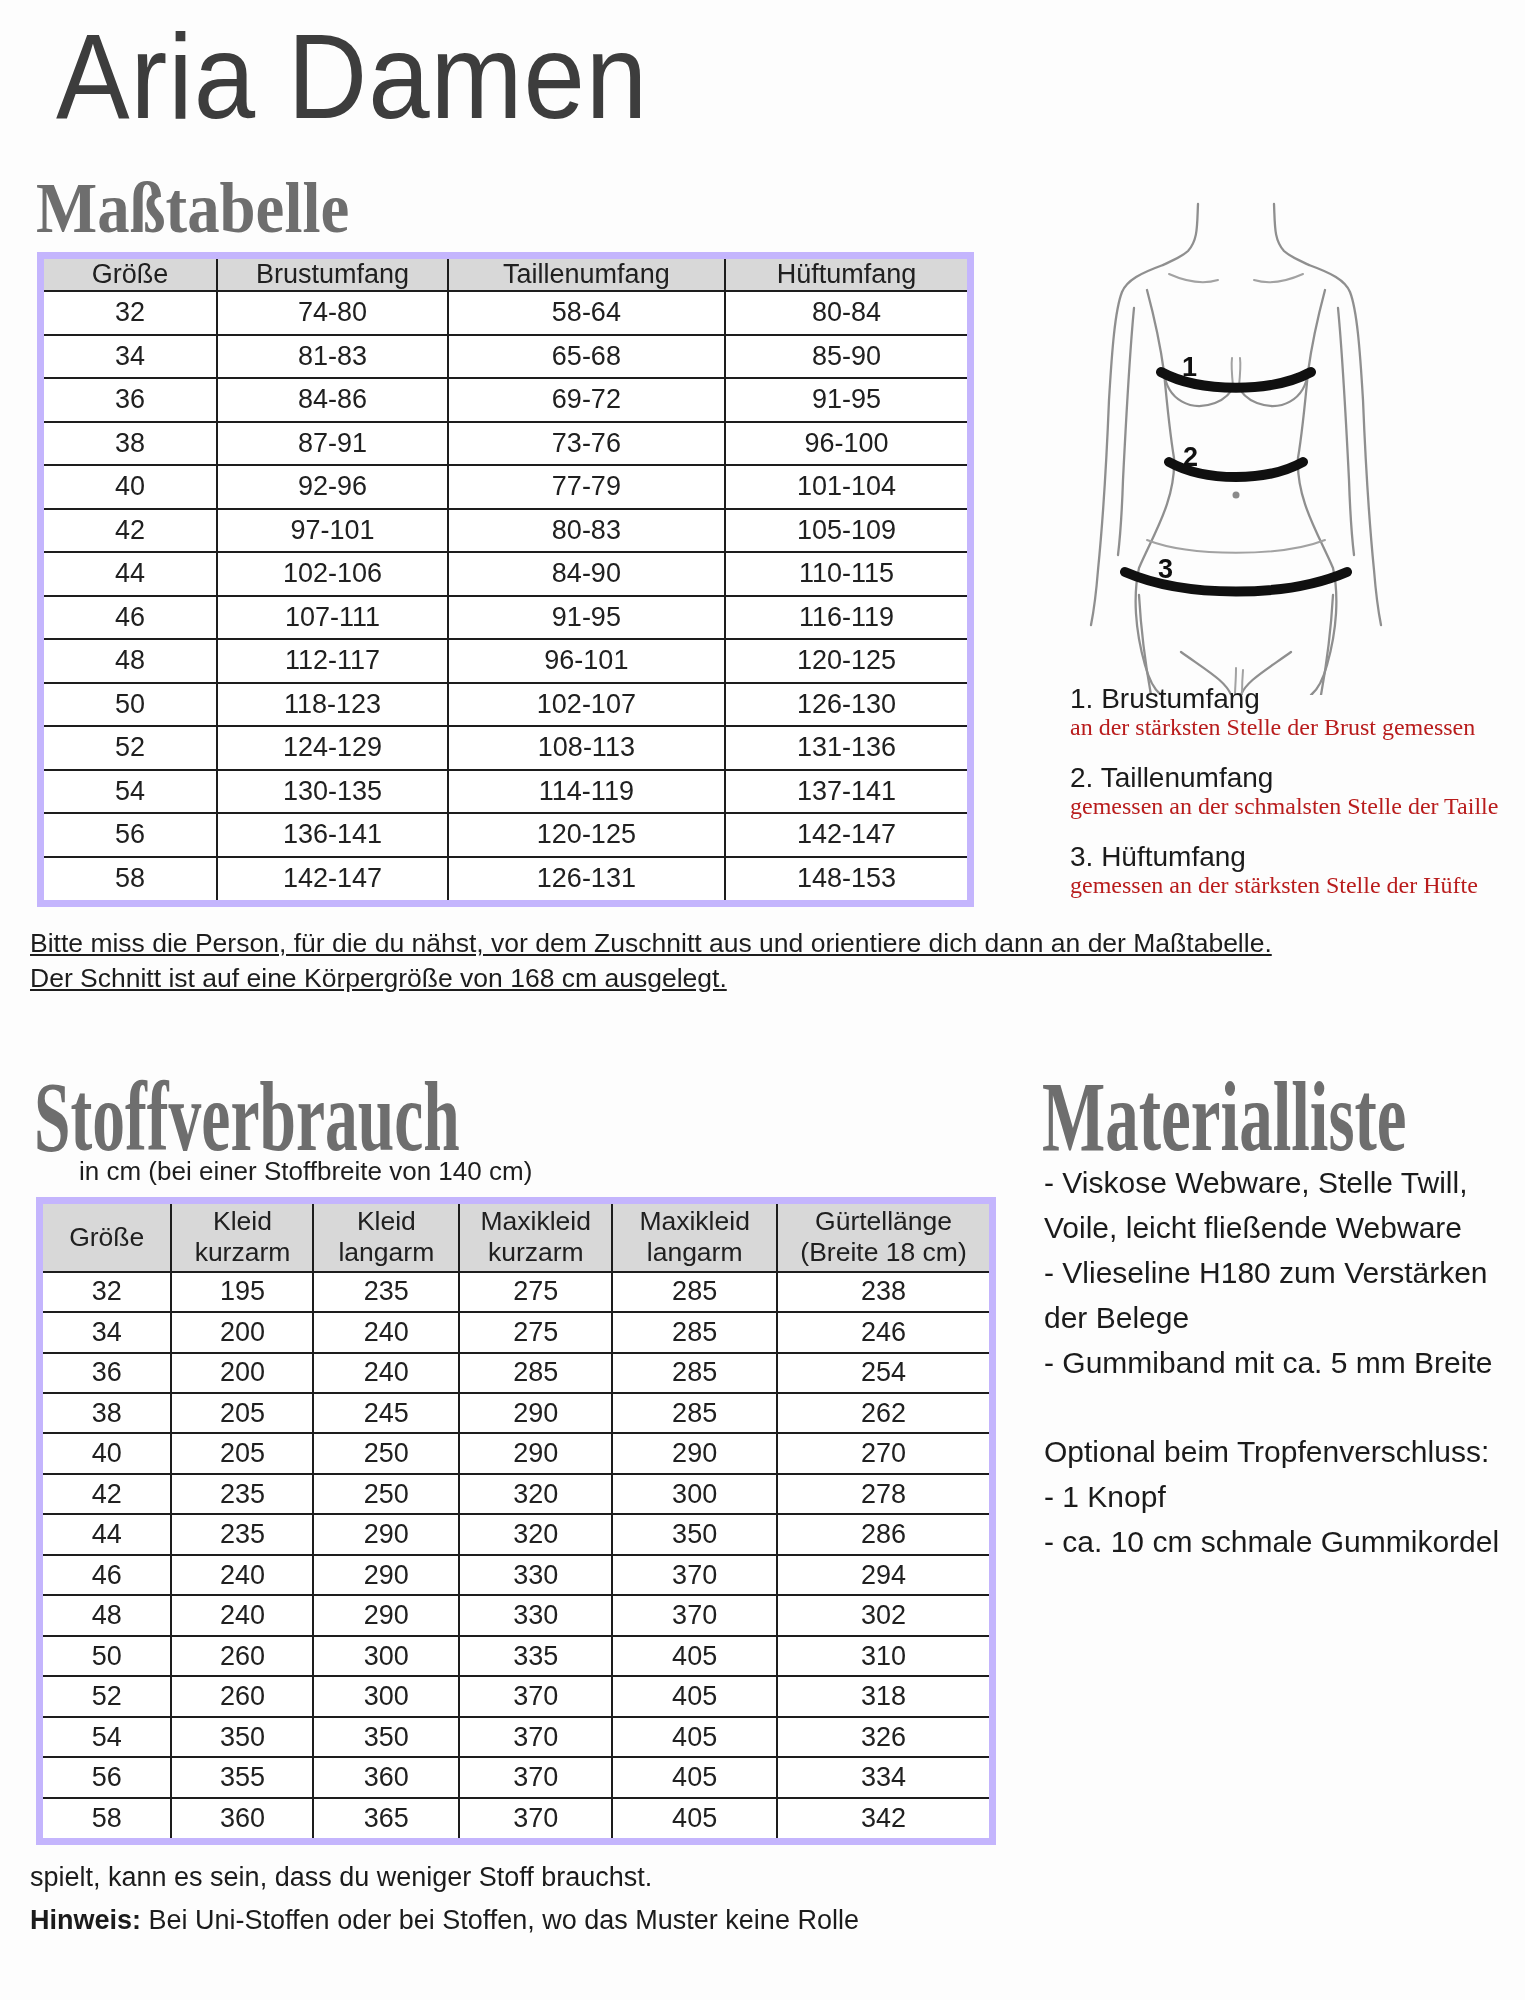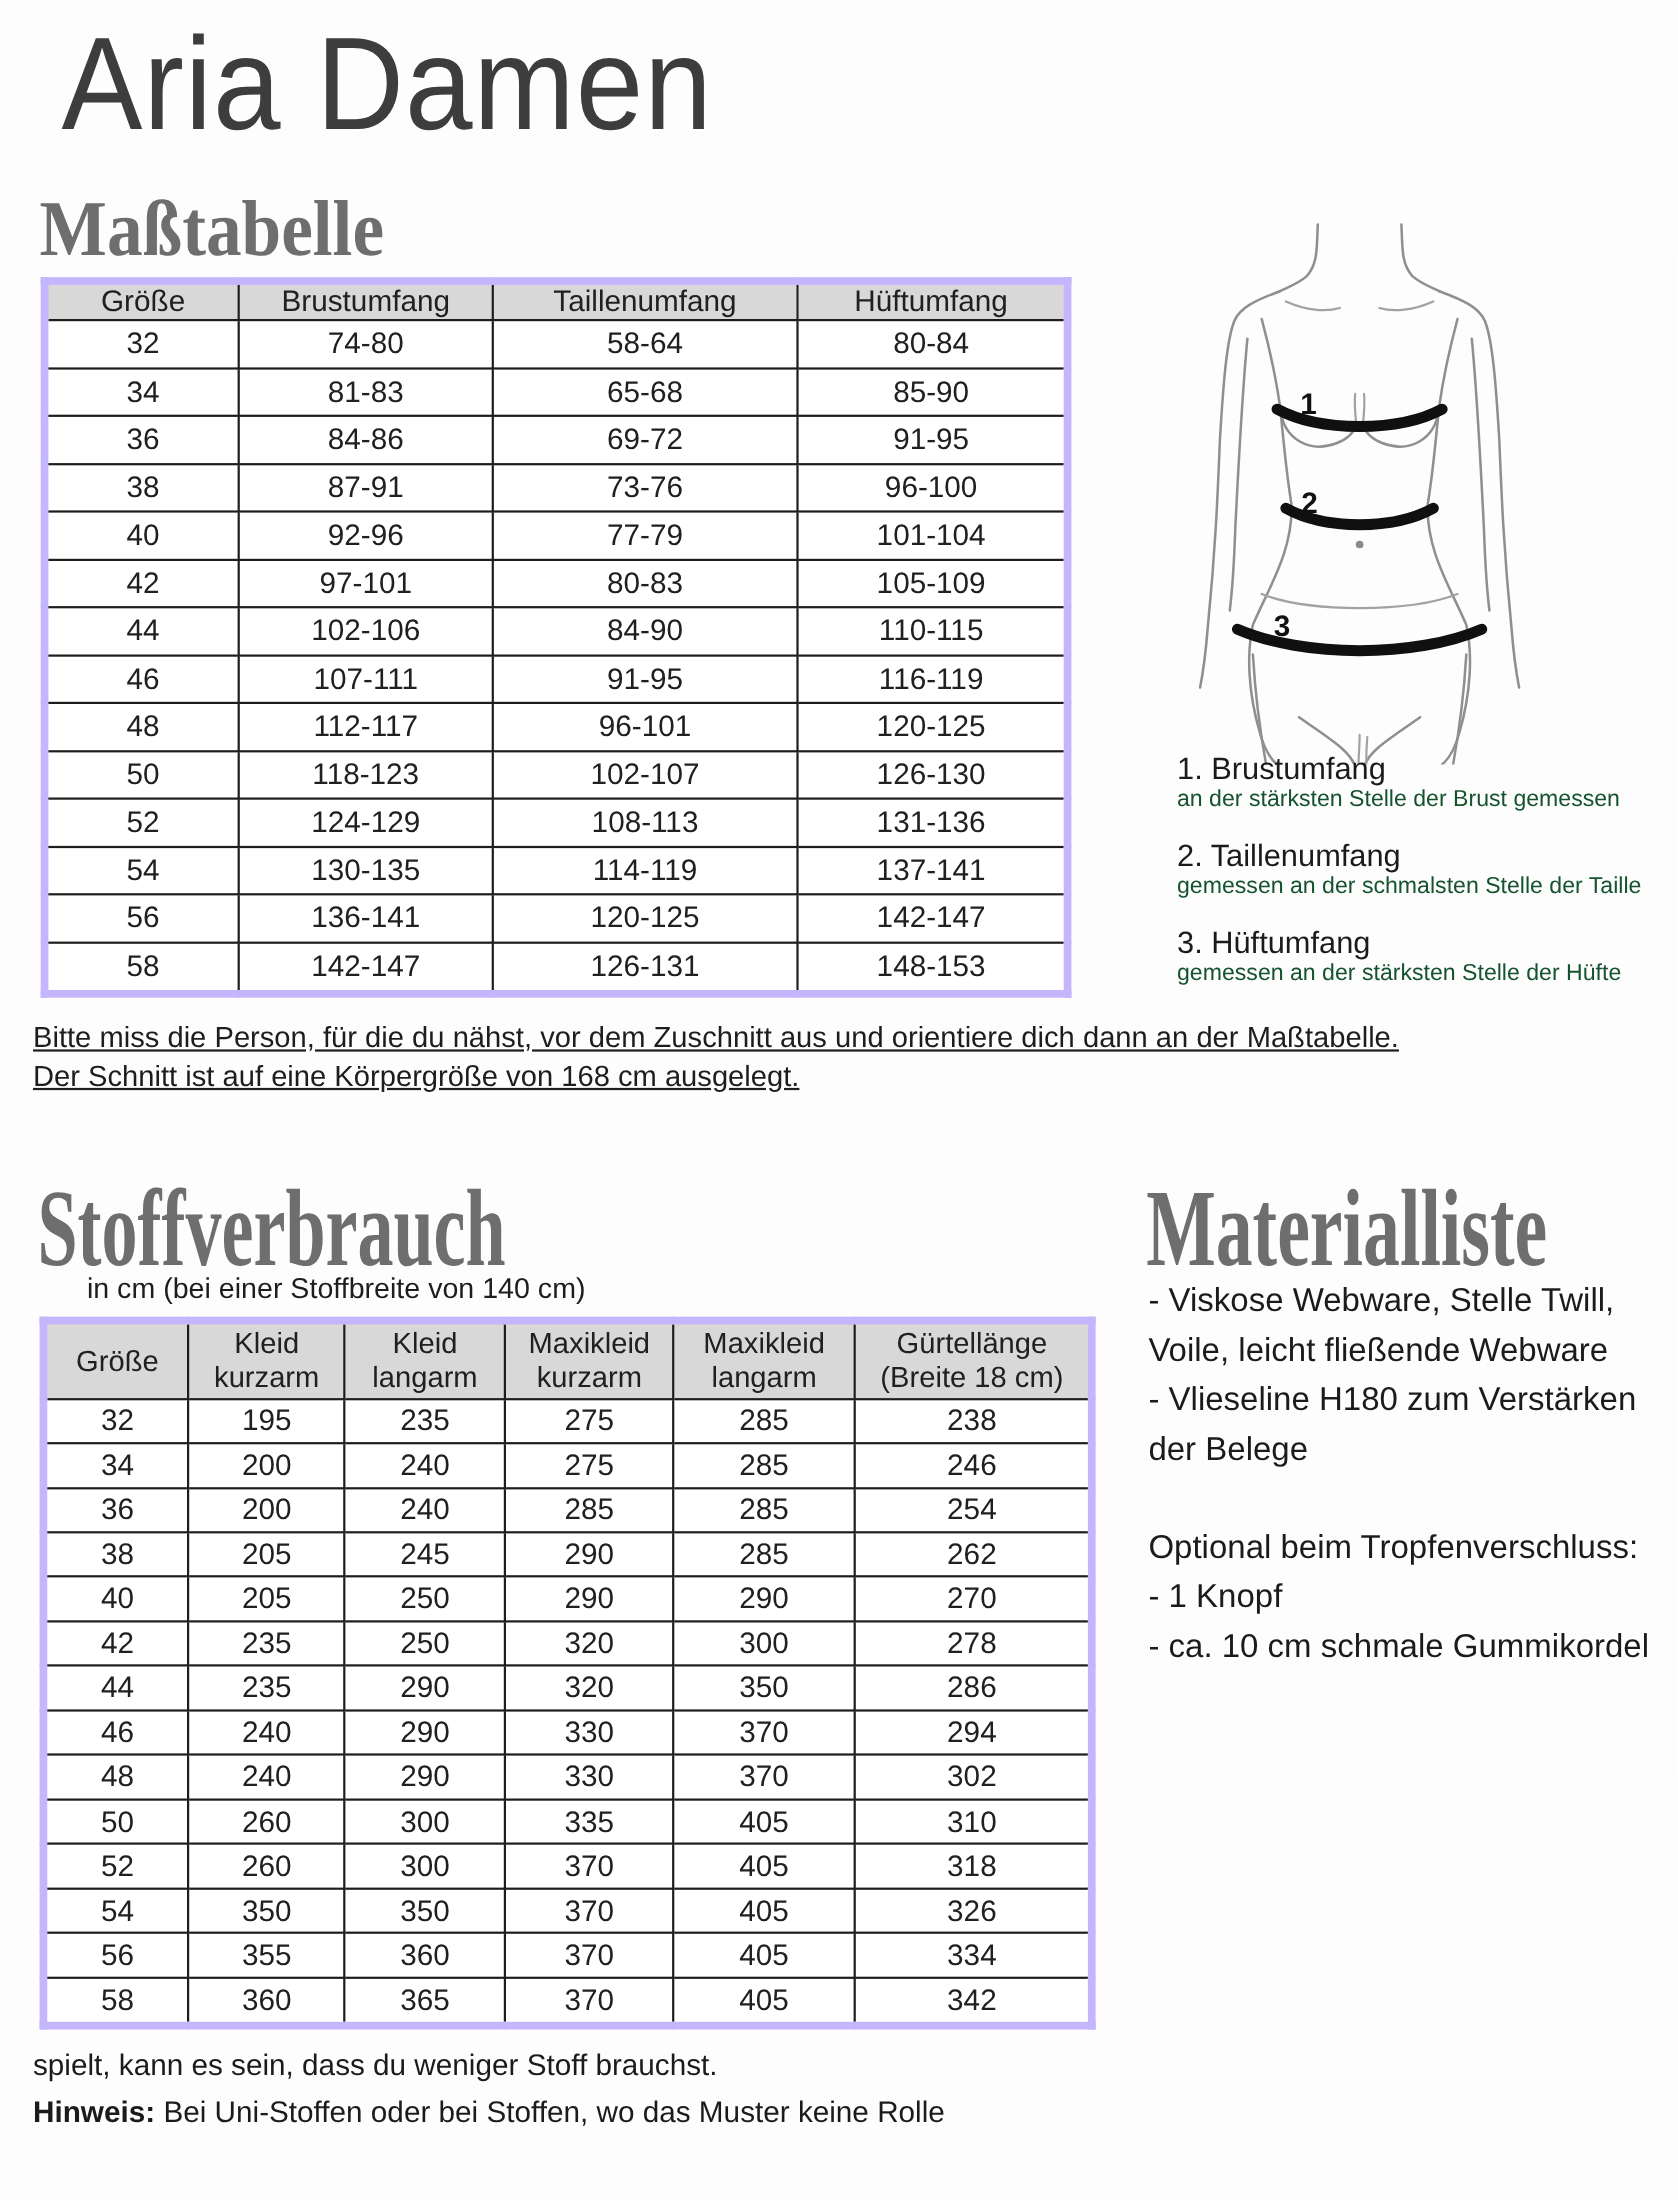--- a/index.html
+++ b/index.html
@@ -43,21 +43,21 @@
   #t2 { left:36px; top:1197px; width:960px; height:648px; }
   #t2 thead th { height:63px; line-height:1.18; font-size:26.5px; padding:2px 2px; }
 
   
   .note { left:30px; top:926px; font-size:26.5px; line-height:34.5px; color:#1d1d1d;text-decoration:underline; }
   .subtitle { left:33px; top:1156px; font-size:26px; color:#1d1d1d;margin-left:46px; }
 
   .legend { left:1070px; top:682px; width:440px; }
   .legend-item { margin-bottom:22px; }
   .legend-title { font-size:28px; line-height:33px; color:#1b1b1b; }
-  .legend-desc  { font-size:21px; line-height:24px; color:#14532d; }
+  .legend-desc  { font-size:24px; line-height:24px; color:#b91c1c;font-family:Liberation Serif, serif; }
 
   .materials { left:1044px; top:1160px; width:480px; font-size:30px; line-height:45px; color:#1b1b1b; }
   .materials .opt-head { font-weight:normal; margin-top:44px; }
 
   .hinweis { left:30px; top:1856px; width:880px; font-size:27px; line-height:43px; color:#1b1b1b; }
   .hinweis b { font-weight:bold; }
 
   
   .figure-box { left:1085px; top:200px; width:300px; height:495px; }
   .figure-box svg { display:block; width:100%; height:100%; }
@@ -408,20 +408,21 @@
     <div><b>Hinweis:</b><span> Bei Uni-Stoffen oder bei Stoffen, wo das Muster keine Rolle</span></div>
   </div>
 
   <div class="abs h-serif h-mat">Materialliste</div>
   <div class="abs materials">
     <div>
         <div>- Viskose Webware, Stelle Twill,</div>
         <div>Voile, leicht fließende Webware</div>
         <div>- Vlieseline H180 zum Verstärken</div>
         <div>der Belege</div>
+        <div>- Gummiband mit ca. 5 mm Breite</div>
       </div>
     <div class="opt-head">Optional beim Tropfenverschluss:</div>
     <div>
         <div>- 1 Knopf</div>
         <div>- ca. 10 cm schmale Gummikordel</div>
       </div>
   </div>
 
 </div>
 

